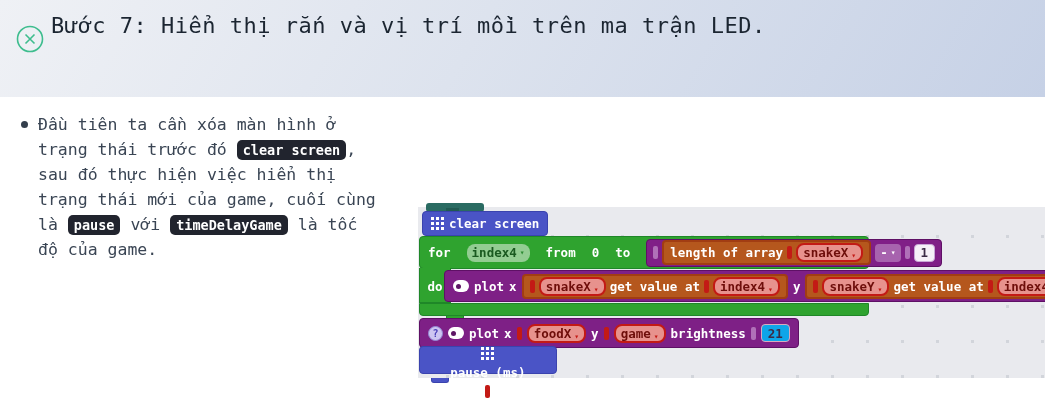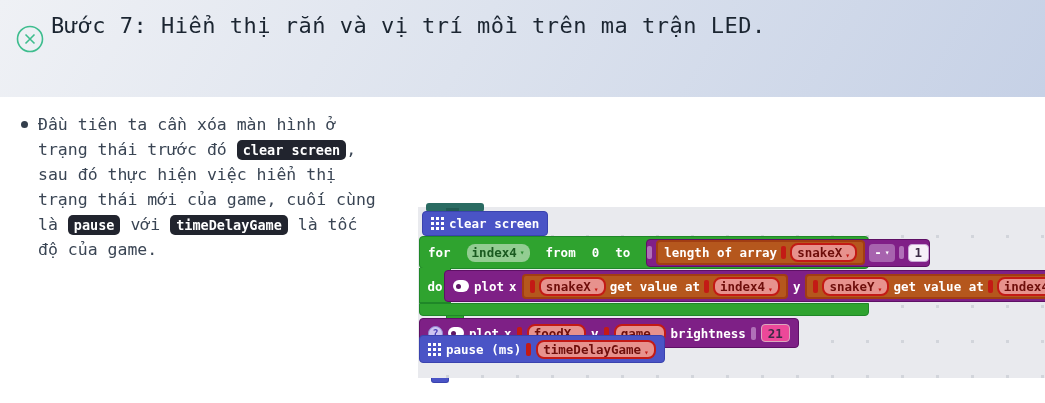--- a/index.html
+++ b/index.html
@@ -62,29 +62,29 @@
                 align-items:center; padding-top:3px; justify-content:center;
                 border-top:none; border-radius:0; }
   .for-bottom { left:1px;  top:96px;  width:450px; height:13px; border-radius:0 0 4px 4px; }
   .for-tab    { position:absolute; left:28px; top:109px; width:18px; height:5px;
                 background:#2FA32F; border:1px solid #1F8728; border-top:none;
                 border-radius:0 0 3px 3px; }
 
   .clear-screen { left:4px; top:4px;   height:25px; }
   .plot1        { left:26px; top:63px; height:32px; }
   .plot2        { left:1px; top:111px; height:30px; }
-  .pause-blk    { left:1px; top:128px; height:28px; }
+  .pause-blk    { left:1px; top:139px; height:28px;flex-direction:column; }
   .pause-tab    { position:absolute; left:13px; top:171px; width:18px; height:5px;
                   background:#4A54C6; border:1px solid #3A43AE; border-top:none;
                   border-radius:0 0 3px 3px; }
 
   .wrapper {
     display:inline-flex; align-items:center; gap:4px;
     background:#801F87; border:1px solid #5E1065;
-    border-radius:4px; padding:0 0; height:28px;
+    border-radius:4px; padding:0 6px; height:28px;
   }
   .orange-blk {
     display:inline-flex; align-items:center; gap:4px;
     background:#B5571D; border:2px solid #A23D12;
     border-radius:4px; padding:0 6px; height:25px; color:#fff;
   }
   .pill {
     display:inline-flex; align-items:center; gap:3px;
     border-radius:8px; padding:0 5px; height:19px; font-weight:700;
   }
@@ -93,21 +93,21 @@
   .pill-grn   { background:#93CD92; color:#1A5A20; height:18px; }
   .pill-grn .caret { color:#2E8B34; }
   .minus-pill { display:inline-flex; align-items:center; gap:3px;
                 background:#A763AE; border-radius:4px; height:18px;
                 padding:0 5px; color:#fff; font-weight:700; }
   .slot {
     display:inline-flex; align-items:center; height:18px; padding:0 6px;
     background:#F6F0F8; border:1px solid #C9A8D6; border-radius:4px;
     color:#3C2B46; font-weight:700;
   }
-  .slot-pink { background:#ec4899; border-color:#D9A9BE; }
+  .slot-pink { background:#0ea5e9; border-color:#D9A9BE; }
   .caret { font-size:8px; line-height:1; }
   .conn { width:5px; height:13px; border-radius:2px; flex:0 0 auto; }
   .conn-red     { background:#C31A15; }
   .conn-lpurple { background:#B070B8; }
 
   .plot-icon { width:16px; height:12px; background:#fff; border-radius:6px;
                position:relative; flex:0 0 auto; }
   .plot-icon::before { content:""; position:absolute; left:3px; top:3.5px;
                width:5px; height:5px; border-radius:50%; background:#5E1765; }
   .help-icon { width:15px; height:15px; border-radius:50%;

